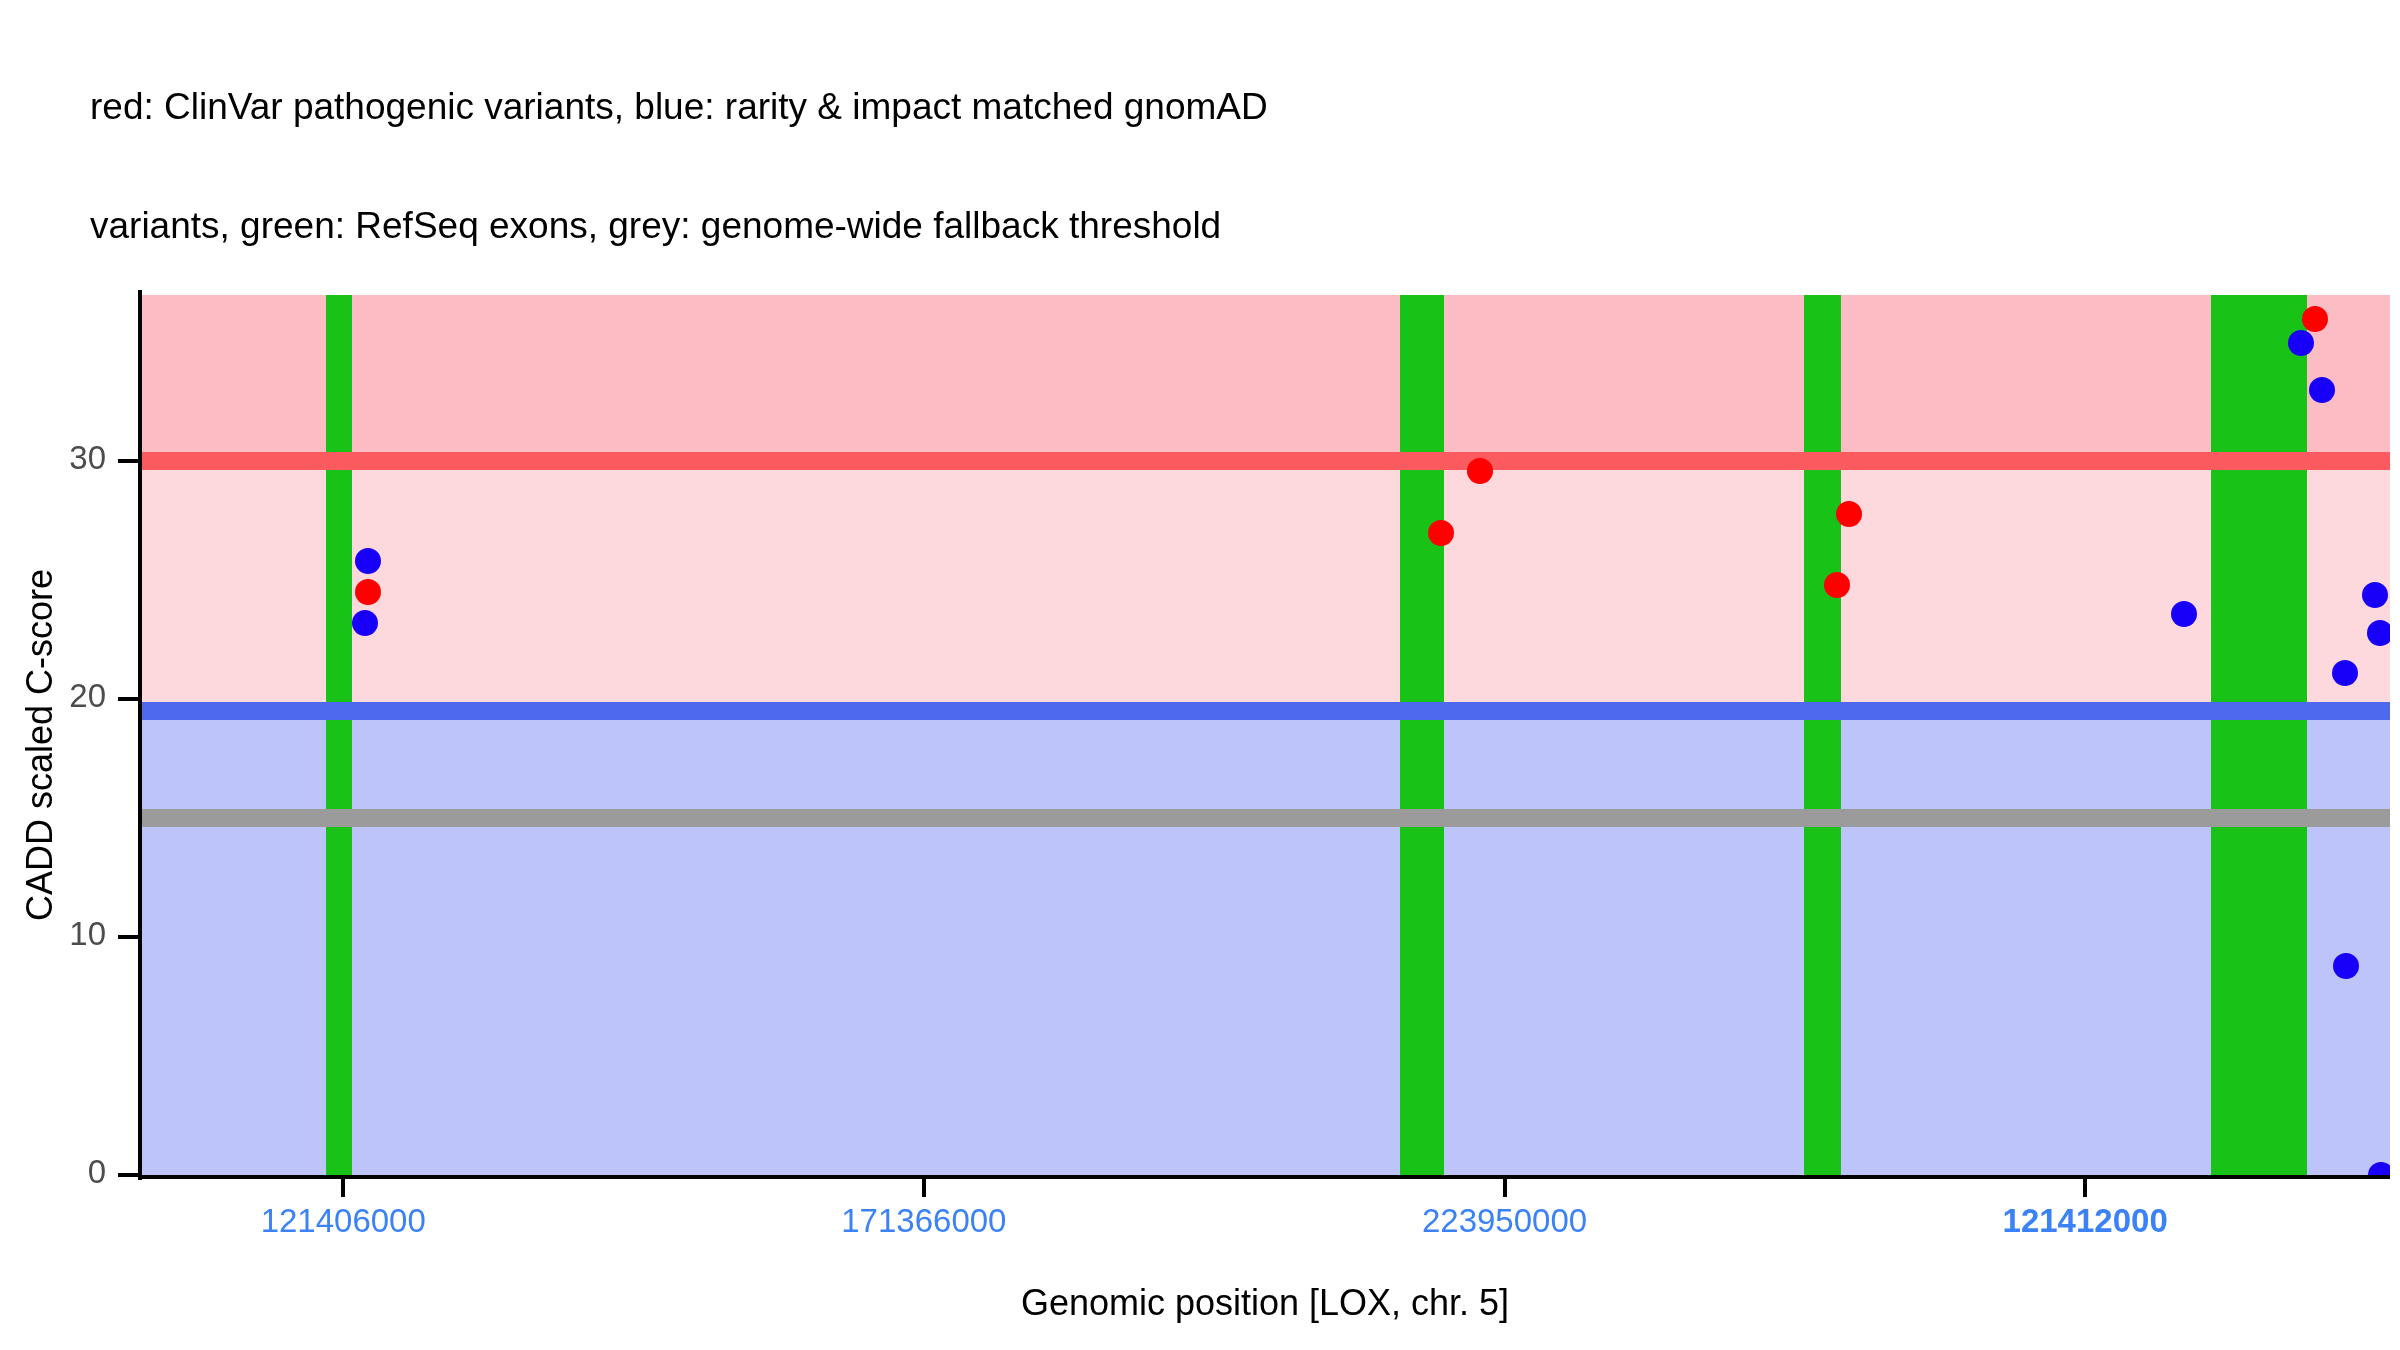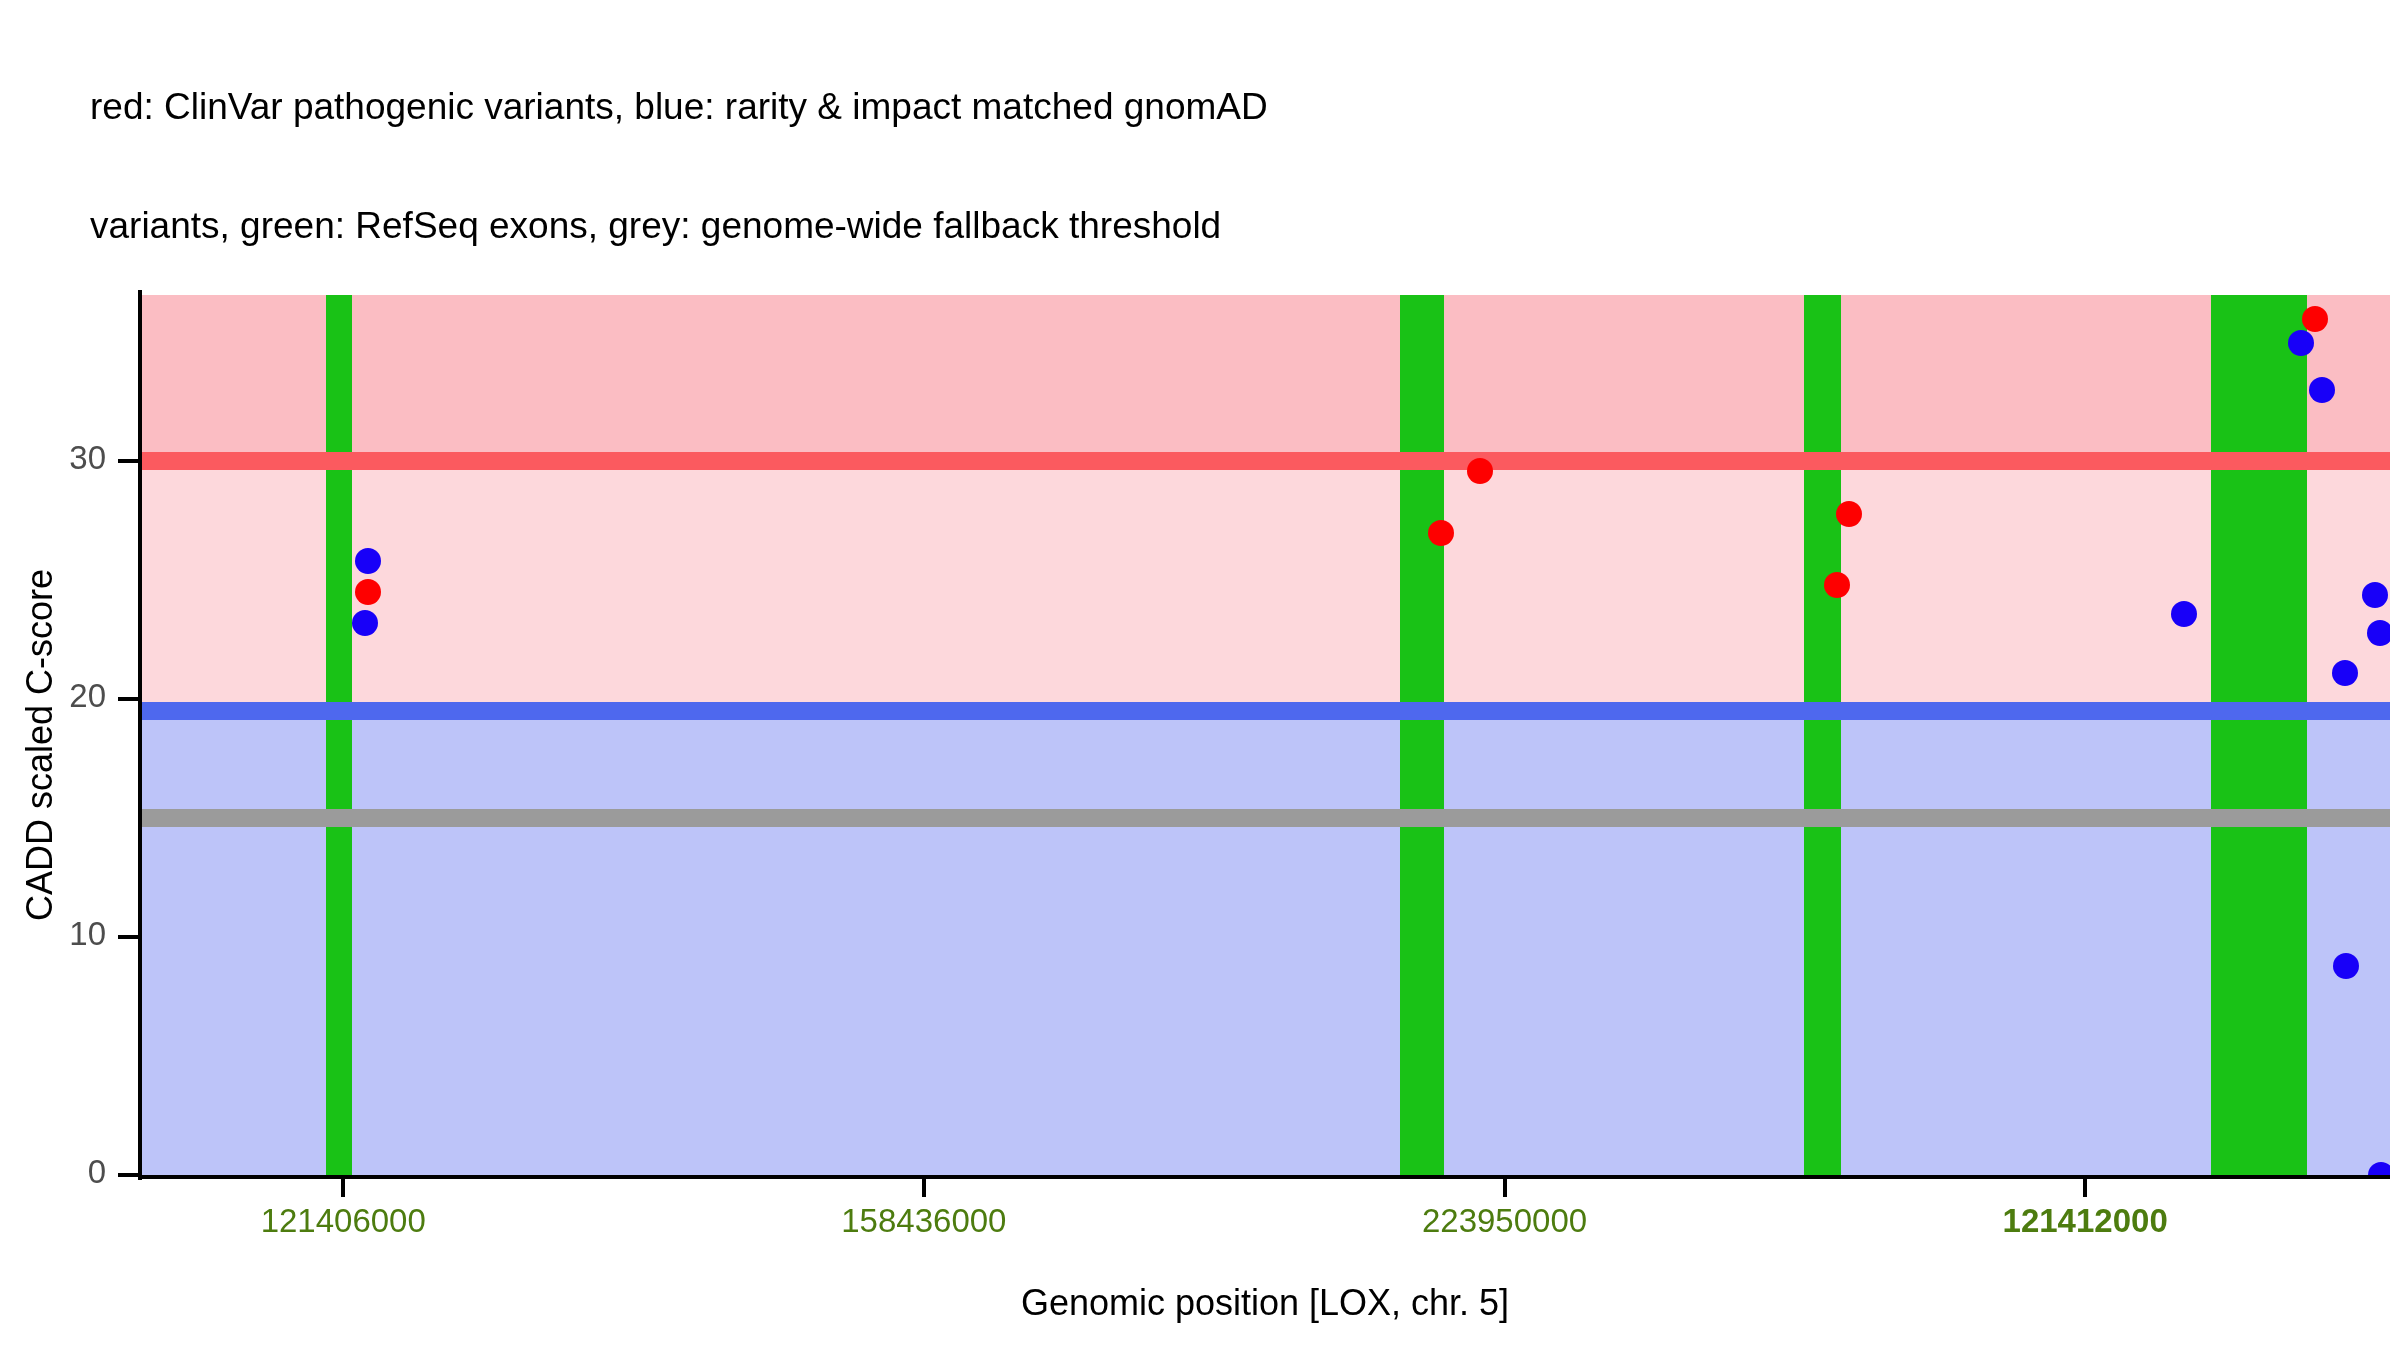--- a/index.html
+++ b/index.html
@@ -25,21 +25,21 @@
   .pt{position:absolute;width:26px;height:26px;border-radius:50%;margin-left:-13px;margin-top:-13px;}
   .pt.red{background:#fe0000;}
   .pt.blue{background:#1800f8;}
 
   
   #yaxisline{position:absolute;left:138px;top:290px;width:4px;height:890px;background:#000;}
   #xaxisline{position:absolute;left:138px;top:1175px;width:2252px;height:4px;background:#000;}
   .ytick{position:absolute;left:118px;width:20px;height:4px;background:#000;}
   .ytlabel{position:absolute;right:2400px;width:120px;text-align:right;font-size:33px;color:#4d4d4d;}
   .xtick{position:absolute;top:1179px;width:4px;height:18px;background:#000;}
-  .xtlabel{position:absolute;top:1202px;width:320px;margin-left:-160px;text-align:center;font-size:33px;color:#4d7c0f;}
+  .xtlabel{position:absolute;top:1202px;width:320px;margin-left:-160px;text-align:center;font-size:33px;color:#3b82f6;}
 </style>
 </head>
 <body>
 
 <div id="root">
 
   <div id="title">
     <div>red: ClinVar pathogenic variants, blue: rarity &amp; impact matched gnomAD</div>
     <div>variants, green: RefSeq exons, grey: genome-wide fallback threshold</div>
   </div>
@@ -84,19 +84,19 @@
       <div class="ytlabel" style="right: auto; left: -14px; width: 120px; top: 1153px;">0</div>
       <div class="ytick" style="top: 935.162px;"></div>
       <div class="ytlabel" style="right: auto; left: -14px; width: 120px; top: 915.162px;">10</div>
       <div class="ytick" style="top: 697.324px;"></div>
       <div class="ytlabel" style="right: auto; left: -14px; width: 120px; top: 677.324px;">20</div>
       <div class="ytick" style="top: 459.486px;"></div>
       <div class="ytlabel" style="right: auto; left: -14px; width: 120px; top: 439.486px;">30</div>
       <div class="xtick" style="left: 341.226px;"></div>
       <div class="xtlabel" style="left: 343.226px;">121406000</div>
       <div class="xtick" style="left: 921.871px;"></div>
-      <div class="xtlabel" style="left: 923.871px;">158436000</div>
+      <div class="xtlabel" style="left: 923.871px;">171366000</div>
       <div class="xtick" style="left: 1502.52px;"></div>
       <div class="xtlabel" style="left: 1504.52px;">223950000</div>
       <div class="xtick" style="left: 2083.16px;"></div>
       <div class="xtlabel" style="left: 2085.16px; font-weight: bold;">121412000</div>
     </div>
 </div>
 
 </body></html>

